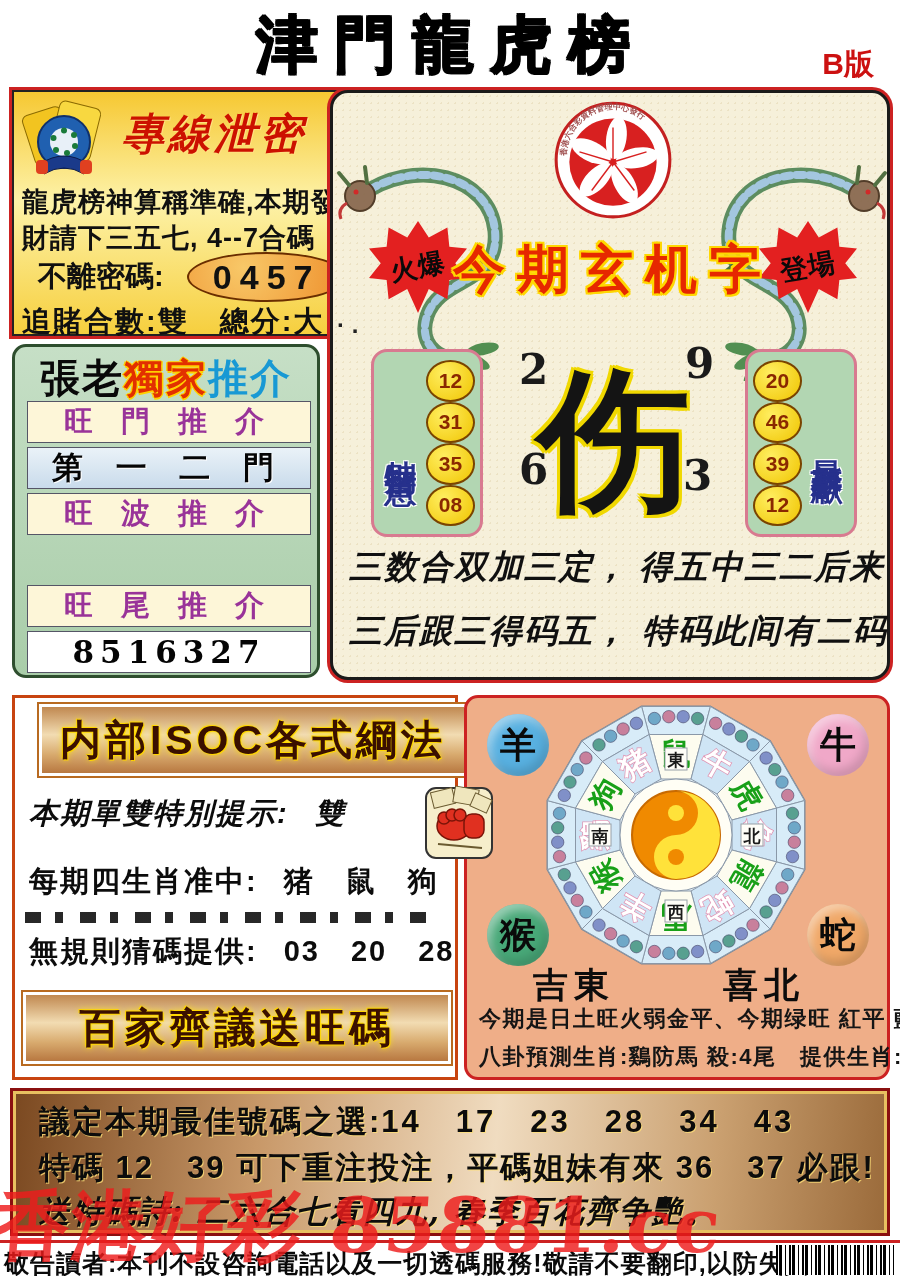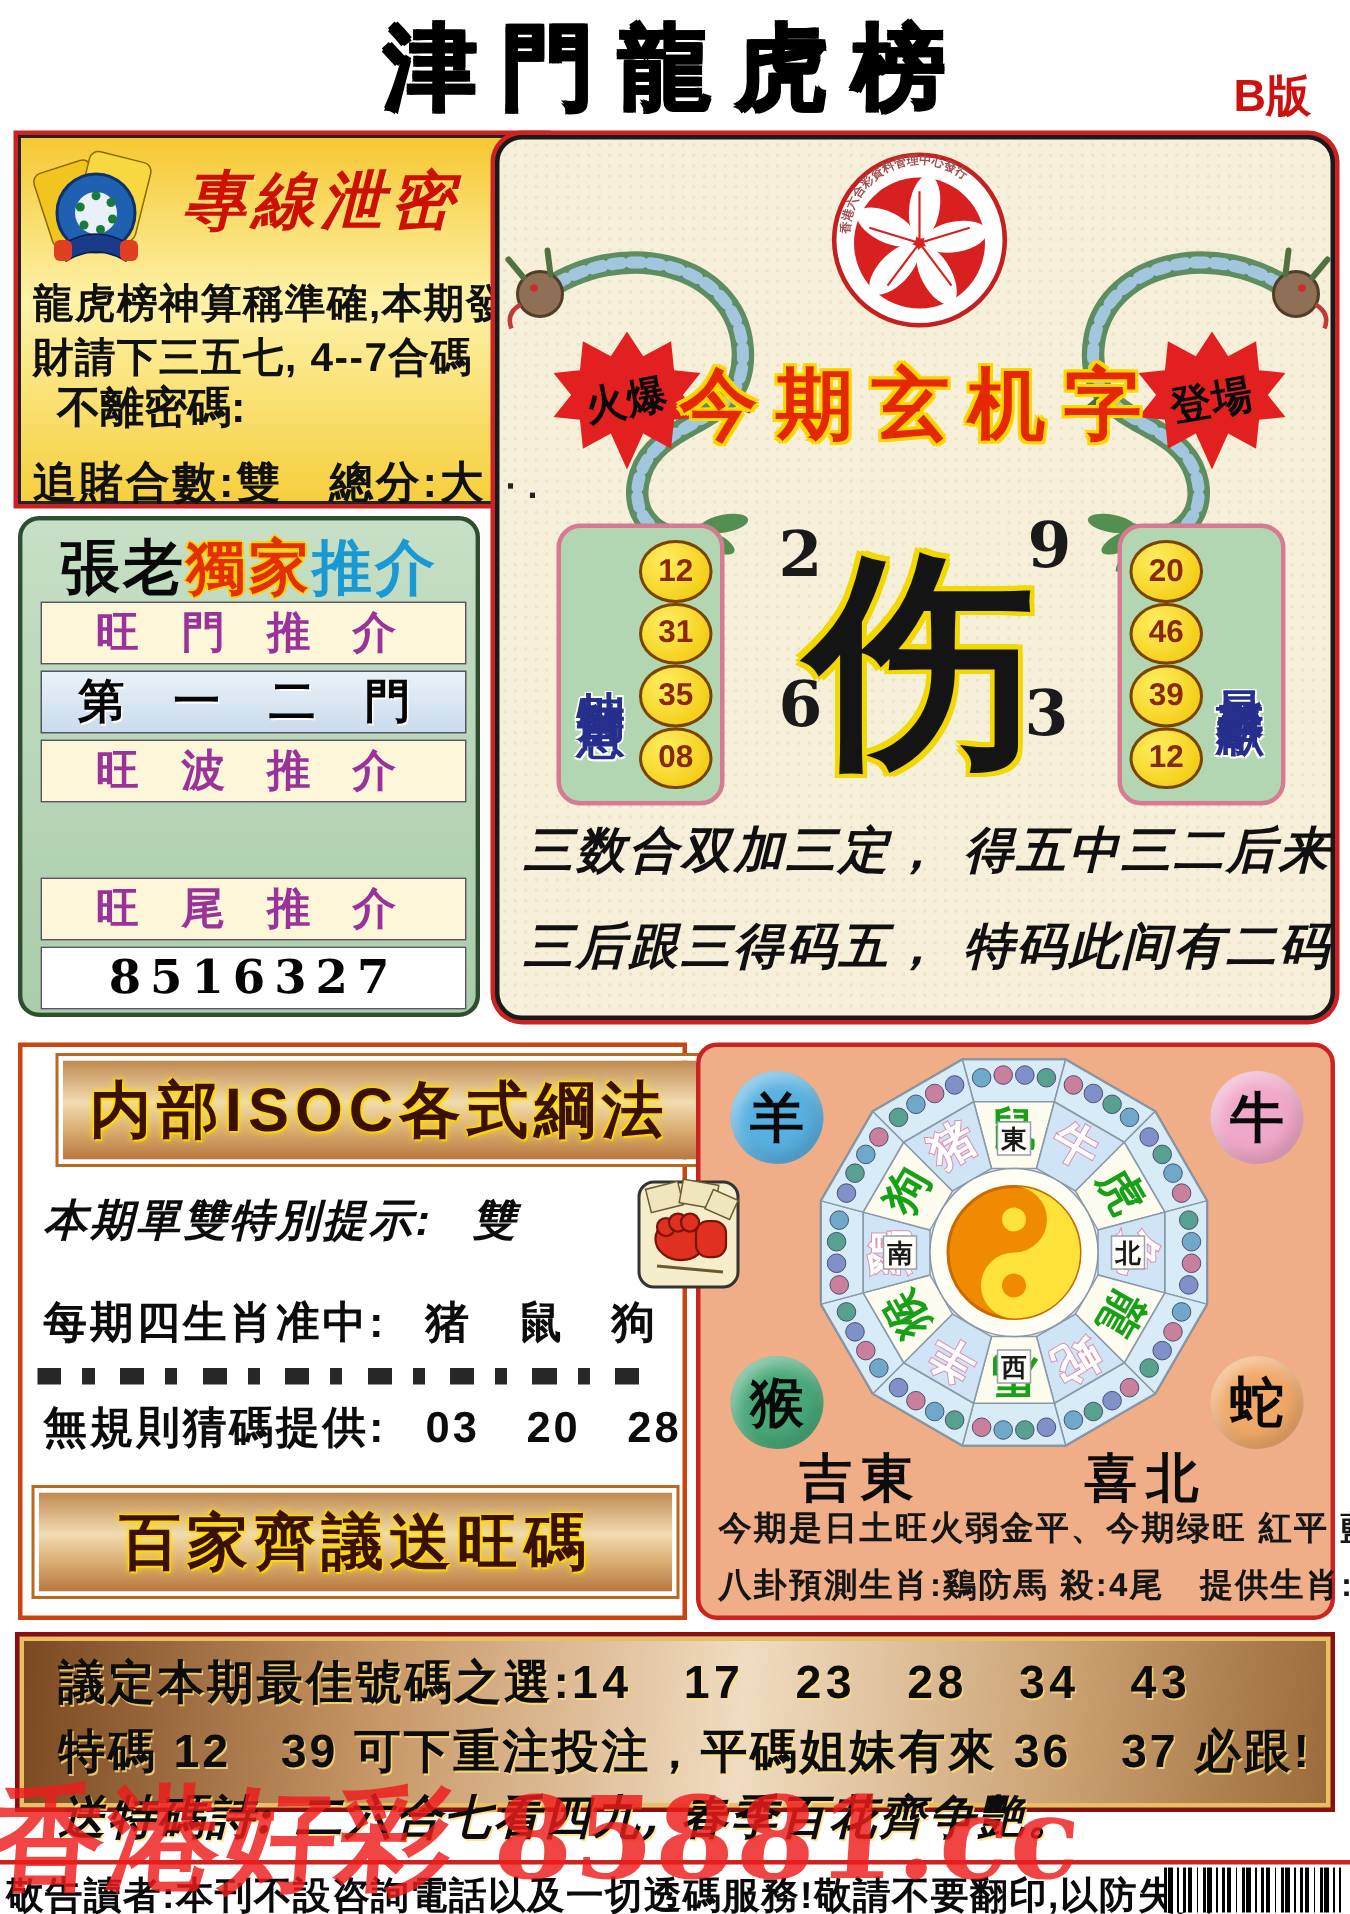--- a/index.html
+++ b/index.html
@@ -66,21 +66,21 @@
   .num-circle{width:45px;height:39px;border-radius:50%;background:radial-gradient(circle at 35% 30%,#ffee60,#f0c400);
     border:2px solid #7a4400;color:#8a2800;font-weight:900;font-size:21px;display:flex;align-items:center;justify-content:center;}
   .big-char{position:absolute;left:168px;top:252px;width:225px;height:195px;display:flex;align-items:center;justify-content:center;
     font-size:152px;font-weight:900;color:#141414;font-family:"DejaVu Serif",serif;
     text-shadow:-3px 0 #f0d800,3px 0 #f0d800,0 -3px #f0d800,0 3px #f0d800,-3px -3px #f0d800,3px 3px #f0d800,3px -3px #f0d800,-3px 3px #f0d800;}
   .corner-num{position:absolute;font-family:"DejaVu Serif",serif;font-size:42px;font-weight:700;color:#1a1a1a;}
   .cn-tl{left:186px;top:252px;} .cn-tr{left:352px;top:246px;}
   .cn-bl{left:186px;top:352px;} .cn-br{left:350px;top:358px;}
   .poem{position:absolute;left:16px;width:528px;text-align:center;font-size:33px;font-weight:900;font-style:italic;
     font-family:"DejaVu Serif",serif;color:#101010;letter-spacing:2px;white-space:nowrap;}
-  .poem1{top:452px;} .poem2{top:516px;}
+  .poem1{top:452px;font-family:Liberation Serif, serif;} .poem2{top:516px;}
   
   .isoc{position:absolute;left:12px;top:695px;width:446px;height:385px;box-sizing:border-box;
     background:#fff;border:3px solid #c84410;}
   .bronze-header{position:absolute;left:8px;width:422px;height:66px;
     background:linear-gradient(180deg,#c08850,#f2dcb2 42%,#d8aa6e 72%,#b87840);
     border:3px solid #fff;outline:2px solid #b86a20;display:flex;align-items:center;justify-content:center;
     font-size:41px;font-weight:900;color:#3a1000;letter-spacing:4px;white-space:nowrap;
     text-shadow:0 0 6px #ffe000,1px 1px 0 #ffd000,-1px -1px 0 #ffd000;}
   .bh1{top:6px;margin-left:16px;} .bh2{top:294px;}
   .isoc-line{position:absolute;left:14px;font-size:29px;font-weight:900;color:#0c0c0c;letter-spacing:2px;white-space:nowrap;}
@@ -104,21 +104,21 @@
   .z-green{fill:#18a018;font:900 30px "DejaVu Sans",sans-serif;text-anchor:middle;dominant-baseline:central;}
   .z-pink{fill:#ffffff;stroke:#e090b0;stroke-width:1.4;paint-order:stroke;font:900 30px "DejaVu Sans",sans-serif;
     text-anchor:middle;dominant-baseline:central;}
   .dir-box{fill:#fffef8;stroke:#98a0a8;stroke-width:1;}
   .dir-char{fill:#1a1a1a;font:900 17px "DejaVu Sans",sans-serif;text-anchor:middle;dominant-baseline:central;}
   .luck{position:absolute;top:264px;font-size:35px;font-weight:900;color:#0c0c0c;letter-spacing:6px;}
   .luck-l{left:66px;} .luck-r{left:256px;}
   .zinfo{position:absolute;left:12px;width:402px;font-size:22px;font-weight:900;color:#151515;letter-spacing:1.5px;white-space:nowrap;}
   .zi1{top:306px;} .zi2{top:344px;}
   
-  .consensus{position:absolute;left:10px;top:1088px;width:880px;height:120px;box-sizing:border-box;
+  .consensus{position:absolute;left:10px;top:1088px;width:880px;height:148px;box-sizing:border-box;
     background:linear-gradient(95deg,#7a4820,#c89868 28%,#f0dcc0 55%,#caa070 80%,#9a6a3a);
     border:3px solid #8a1010;box-shadow:inset 0 0 0 3px #e8c060;}
   .c-line{position:absolute;left:26px;font-size:31px;font-weight:900;color:#0c0c0c;letter-spacing:2px;white-space:nowrap;
     text-shadow:1px 1px 0 rgba(255,224,120,.8);}
   .cl1{top:10px;} .cl2{top:56px;}
   .cl3{top:100px;font-style:italic;font-family:"DejaVu Serif",serif;}
   .c-nums{letter-spacing:3px;}
   
   .footer{position:absolute;left:0;top:1240px;width:900px;height:36px;background:#fff;border-top:3px solid #cc2222;box-sizing:border-box;}
   .notice{position:absolute;left:4px;top:4px;font-size:25px;font-weight:900;color:#0a0a0a;letter-spacing:1px;white-space:nowrap;}
@@ -151,20 +151,21 @@
       </g>
       <path d="M20,66 Q44,50 68,66 L64,76 Q44,64 24,76 Z" fill="#1a3a8a" stroke="#0a1a4a"></path>
       <rect x="16" y="62" width="12" height="14" rx="4" fill="#e04020"></rect>
       <rect x="60" y="62" width="12" height="14" rx="4" fill="#e04020"></rect>
     </svg>
     <div class="hotline-title">專線泄密</div>
     <div class="hot-line" style="top:92px">龍虎榜神算稱準確,本期發</div>
     <div class="hot-line" style="top:128px">財請下三五七, 4--7合碼</div>
     <div class="code-row">
       <span class="code-label">不離密碼:</span>
+      <span class="code-badge">0457</span>
     </div>
     <div class="hot-summary">追賭合數:雙　總分:大</div>
   </div>
 
   <div class="zhang">
     <div class="zhang-title">
       <span class="zt-black">張老</span><span class="zt-red">獨家</span><span class="zt-blue">推介</span>
     </div>
     <div class="z-row z-label" style="top:54px">旺 門 推 介</div>
     <div class="z-row z-value" style="top:100px">第 一 二 門</div>

